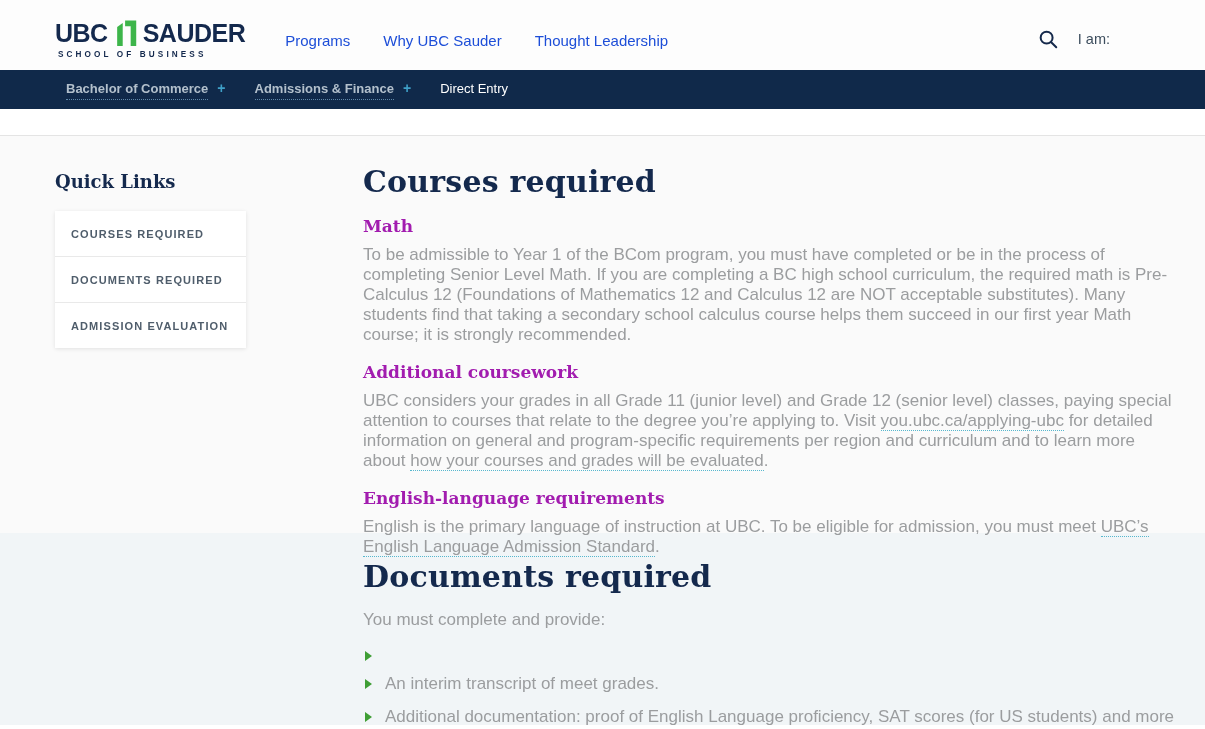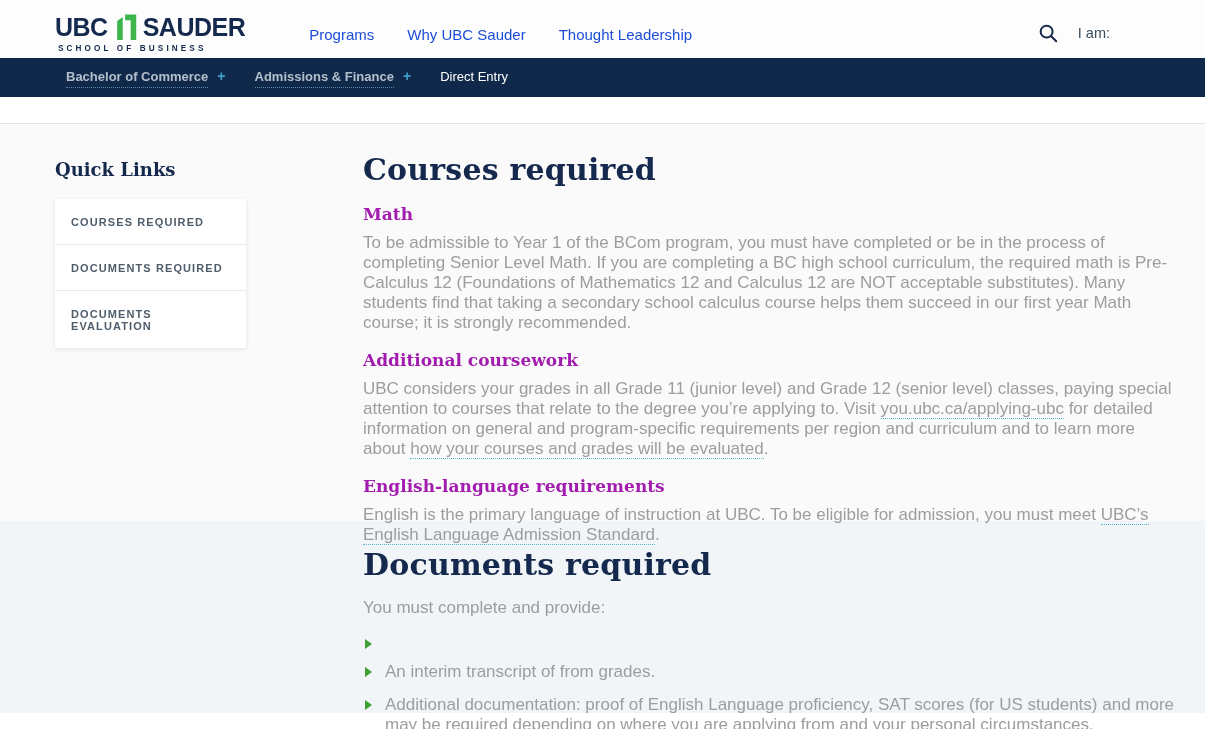--- a/index.html
+++ b/index.html
@@ -6,24 +6,23 @@
   html,body { margin:0; padding:0; }
   body {
     width:1205px; height:729px; overflow:hidden;
     background:#ffffff;
     font-family:"Liberation Sans", sans-serif;
     -webkit-font-smoothing:antialiased;
   }
 
   
   .header {
-    height:58px; background:#fdfdfd;
+    height:70px; background:#fdfdfd;
     display:flex; align-items:center;
     padding:8px 0 0 55px;
-    gap:24px;
   }
   .logo { display:flex; flex-direction:column; cursor:pointer; }
   .logo-top { display:flex; align-items:flex-end; gap:5px; }
   .logo-word {
     font-size:25px; font-weight:800; color:#14294d; letter-spacing:-0.5px; line-height:1;
   }
   .logo-mark { width:25px; height:27px; display:block; }
   .logo-sub {
     font-size:8.2px; font-weight:700; color:#14294d;
     letter-spacing:3.1px; margin-top:4px; padding-left:3px;
@@ -153,21 +152,21 @@
 </nav>
 
 <div class="gap-strip"></div>
 
 <section class="courses-section">
   <aside class="sidebar">
     <div class="sidebar-title">Quick Links</div>
     <div class="sidebar-card">
       <div class="sidebar-item">COURSES REQUIRED</div>
       <div class="sidebar-item">DOCUMENTS REQUIRED</div>
-      <div class="sidebar-item">DOCUMENTS EVALUATION</div>
+      <div class="sidebar-item">ADMISSION EVALUATION</div>
     </div>
   </aside>
 
   <div class="content">
     <h1>Courses required</h1>
 
     <h2>Math</h2>
     <p><span>To be admissible to Year 1 of the BCom program, you must have completed or be in the process of completing Senior Level Math. If you are completing a BC high school curriculum, the required math is Pre-Calculus 12 (Foundations of Mathematics 12 and Calculus 12 are NOT acceptable substitutes). Many students find that taking a secondary school calculus course helps them succeed in our first year Math course; it is strongly recommended.</span></p>
 
     <h2>Additional coursework</h2>
@@ -185,21 +184,21 @@
   <ul class="bullet-list">
     <li class="bullet-item">
       <svg class="bullet-marker" viewBox="0 0 7 10">
           <path d="M0 0 L7 5 L0 10 Z" fill="#3f9e35"></path>
         </svg>
     </li>
     <li class="bullet-item">
       <svg class="bullet-marker" viewBox="0 0 7 10">
           <path d="M0 0 L7 5 L0 10 Z" fill="#3f9e35"></path>
         </svg>
-      <span class="bullet-text"><span>An interim transcript of from grades.</span></span>
+      <span class="bullet-text"><span>An interim transcript of meet grades.</span></span>
     </li>
     <li class="bullet-item">
       <svg class="bullet-marker" viewBox="0 0 7 10">
           <path d="M0 0 L7 5 L0 10 Z" fill="#3f9e35"></path>
         </svg>
       <span class="bullet-text"><span>Additional documentation: proof of English Language proficiency, SAT scores (for US students) and more may be required depending on where you are applying from and your personal circumstances.</span></span>
     </li>
   </ul>
 </section>
 

